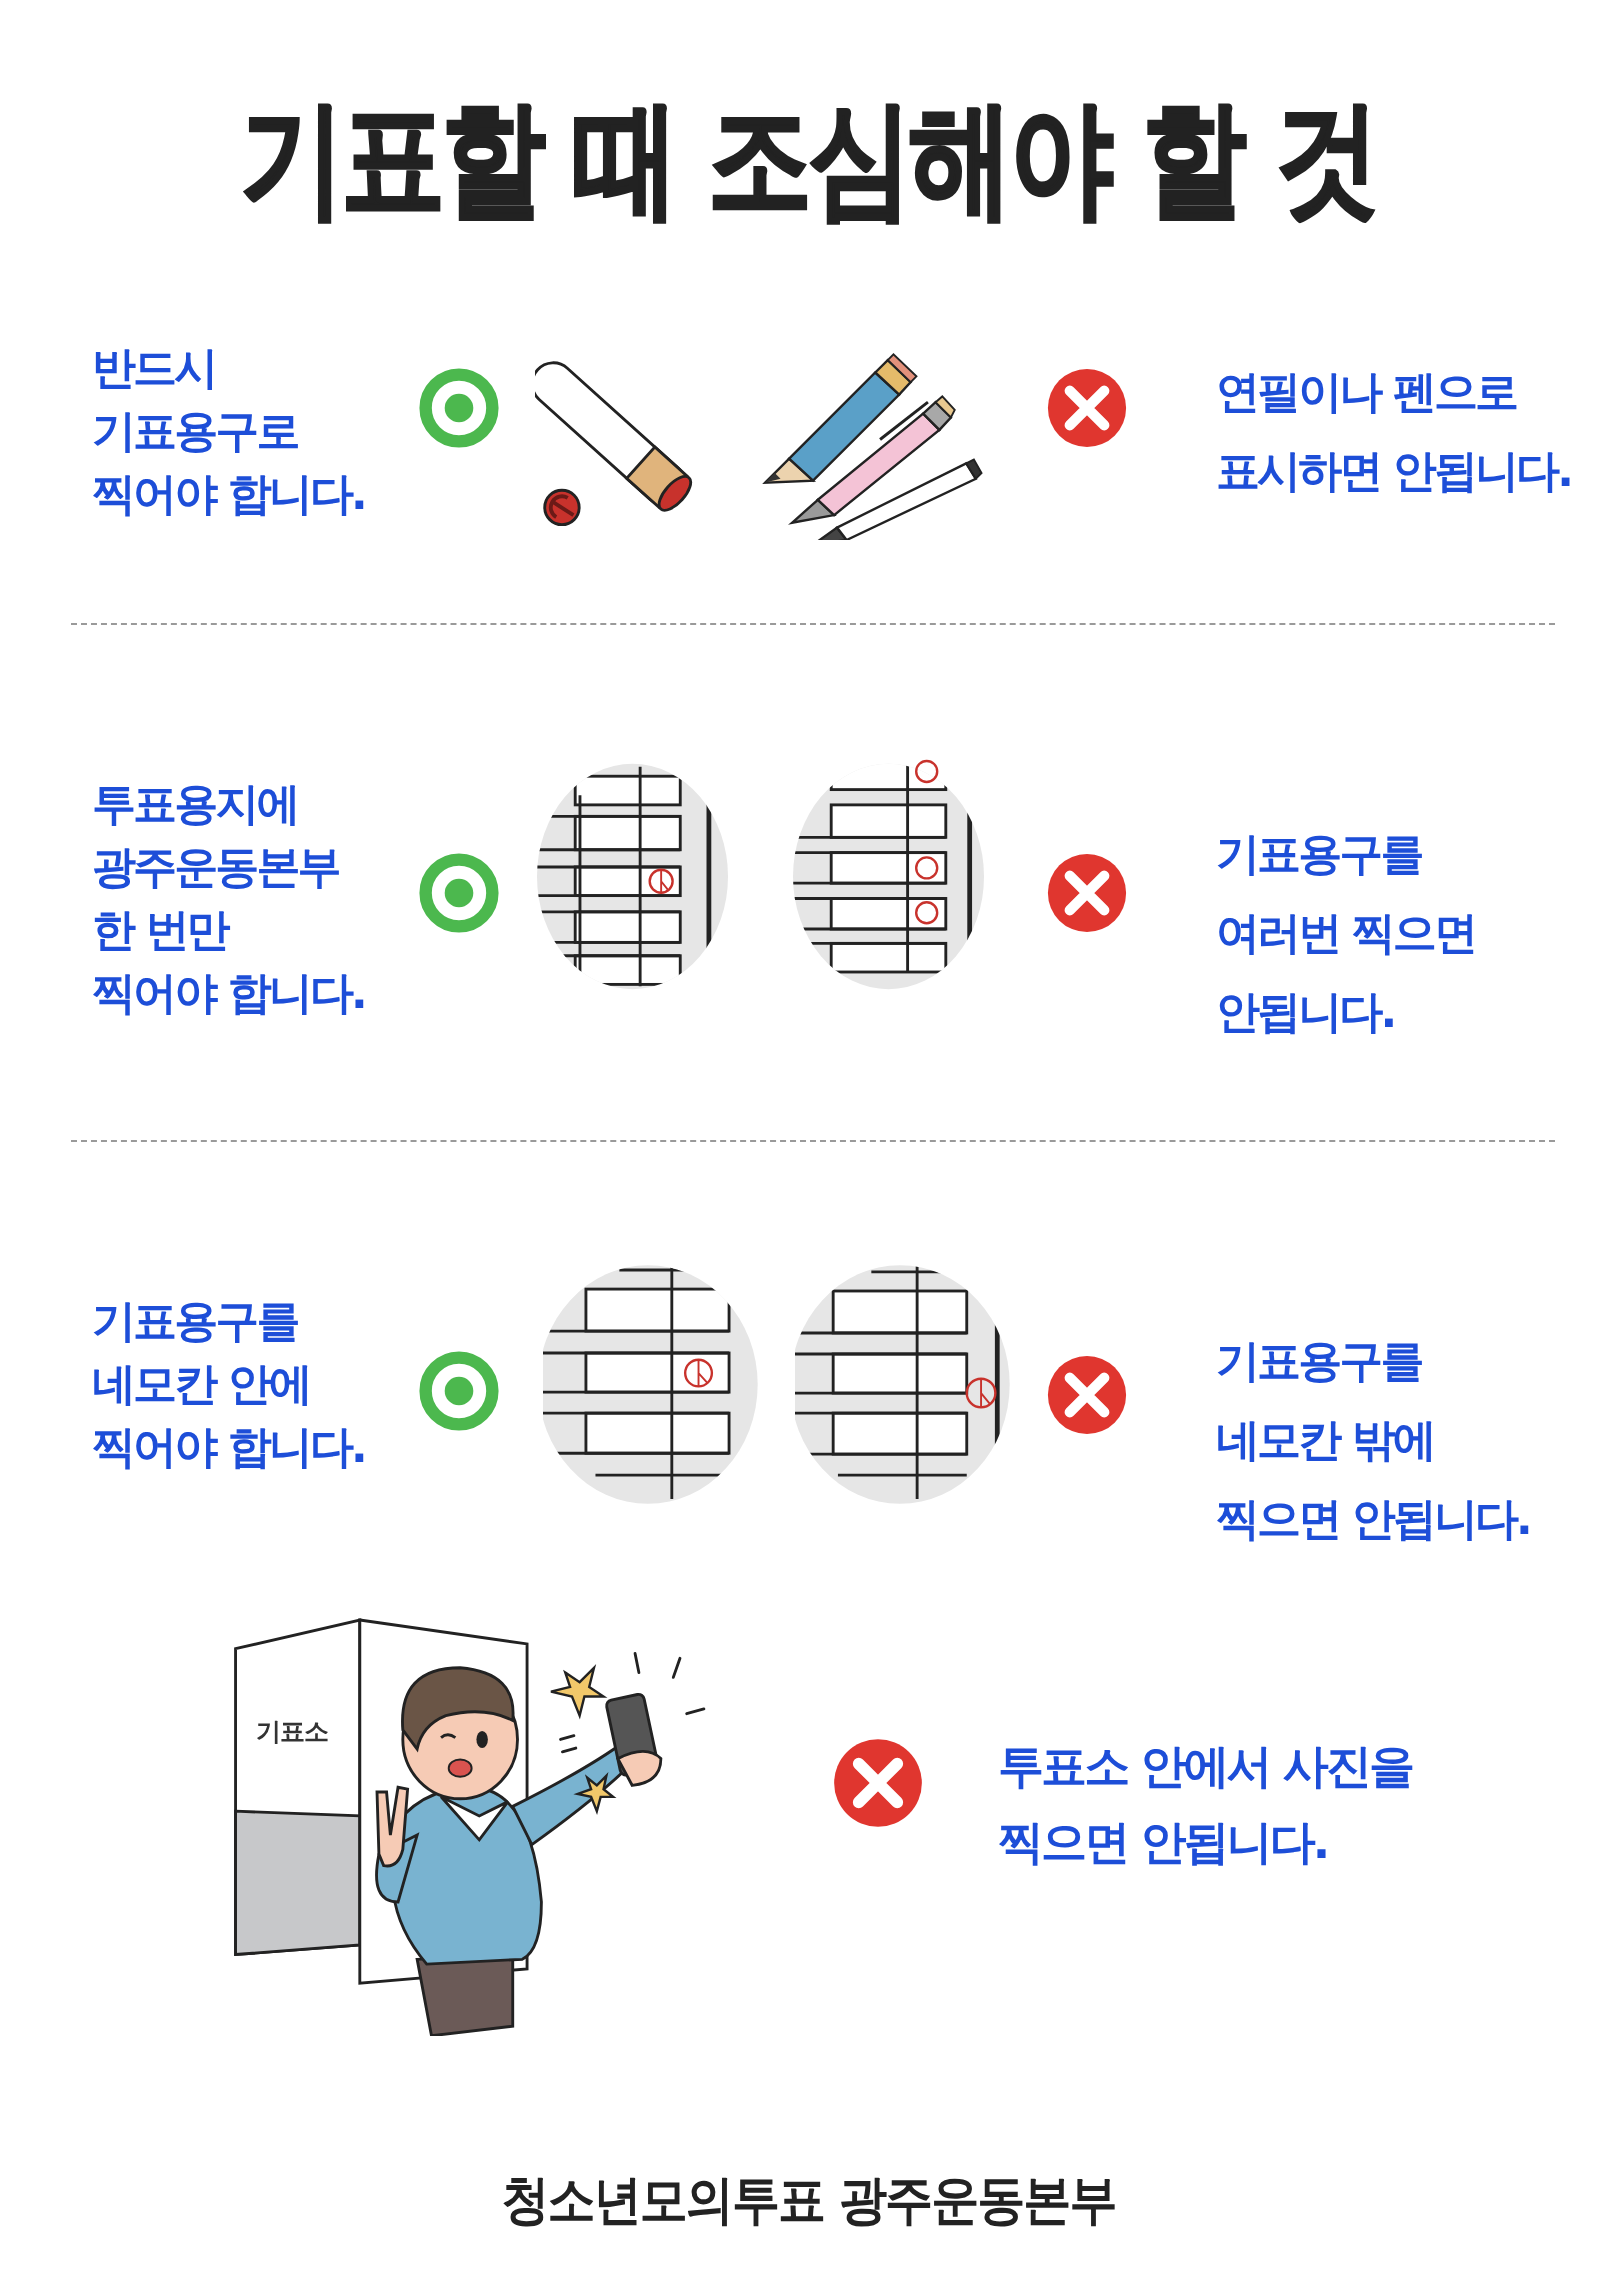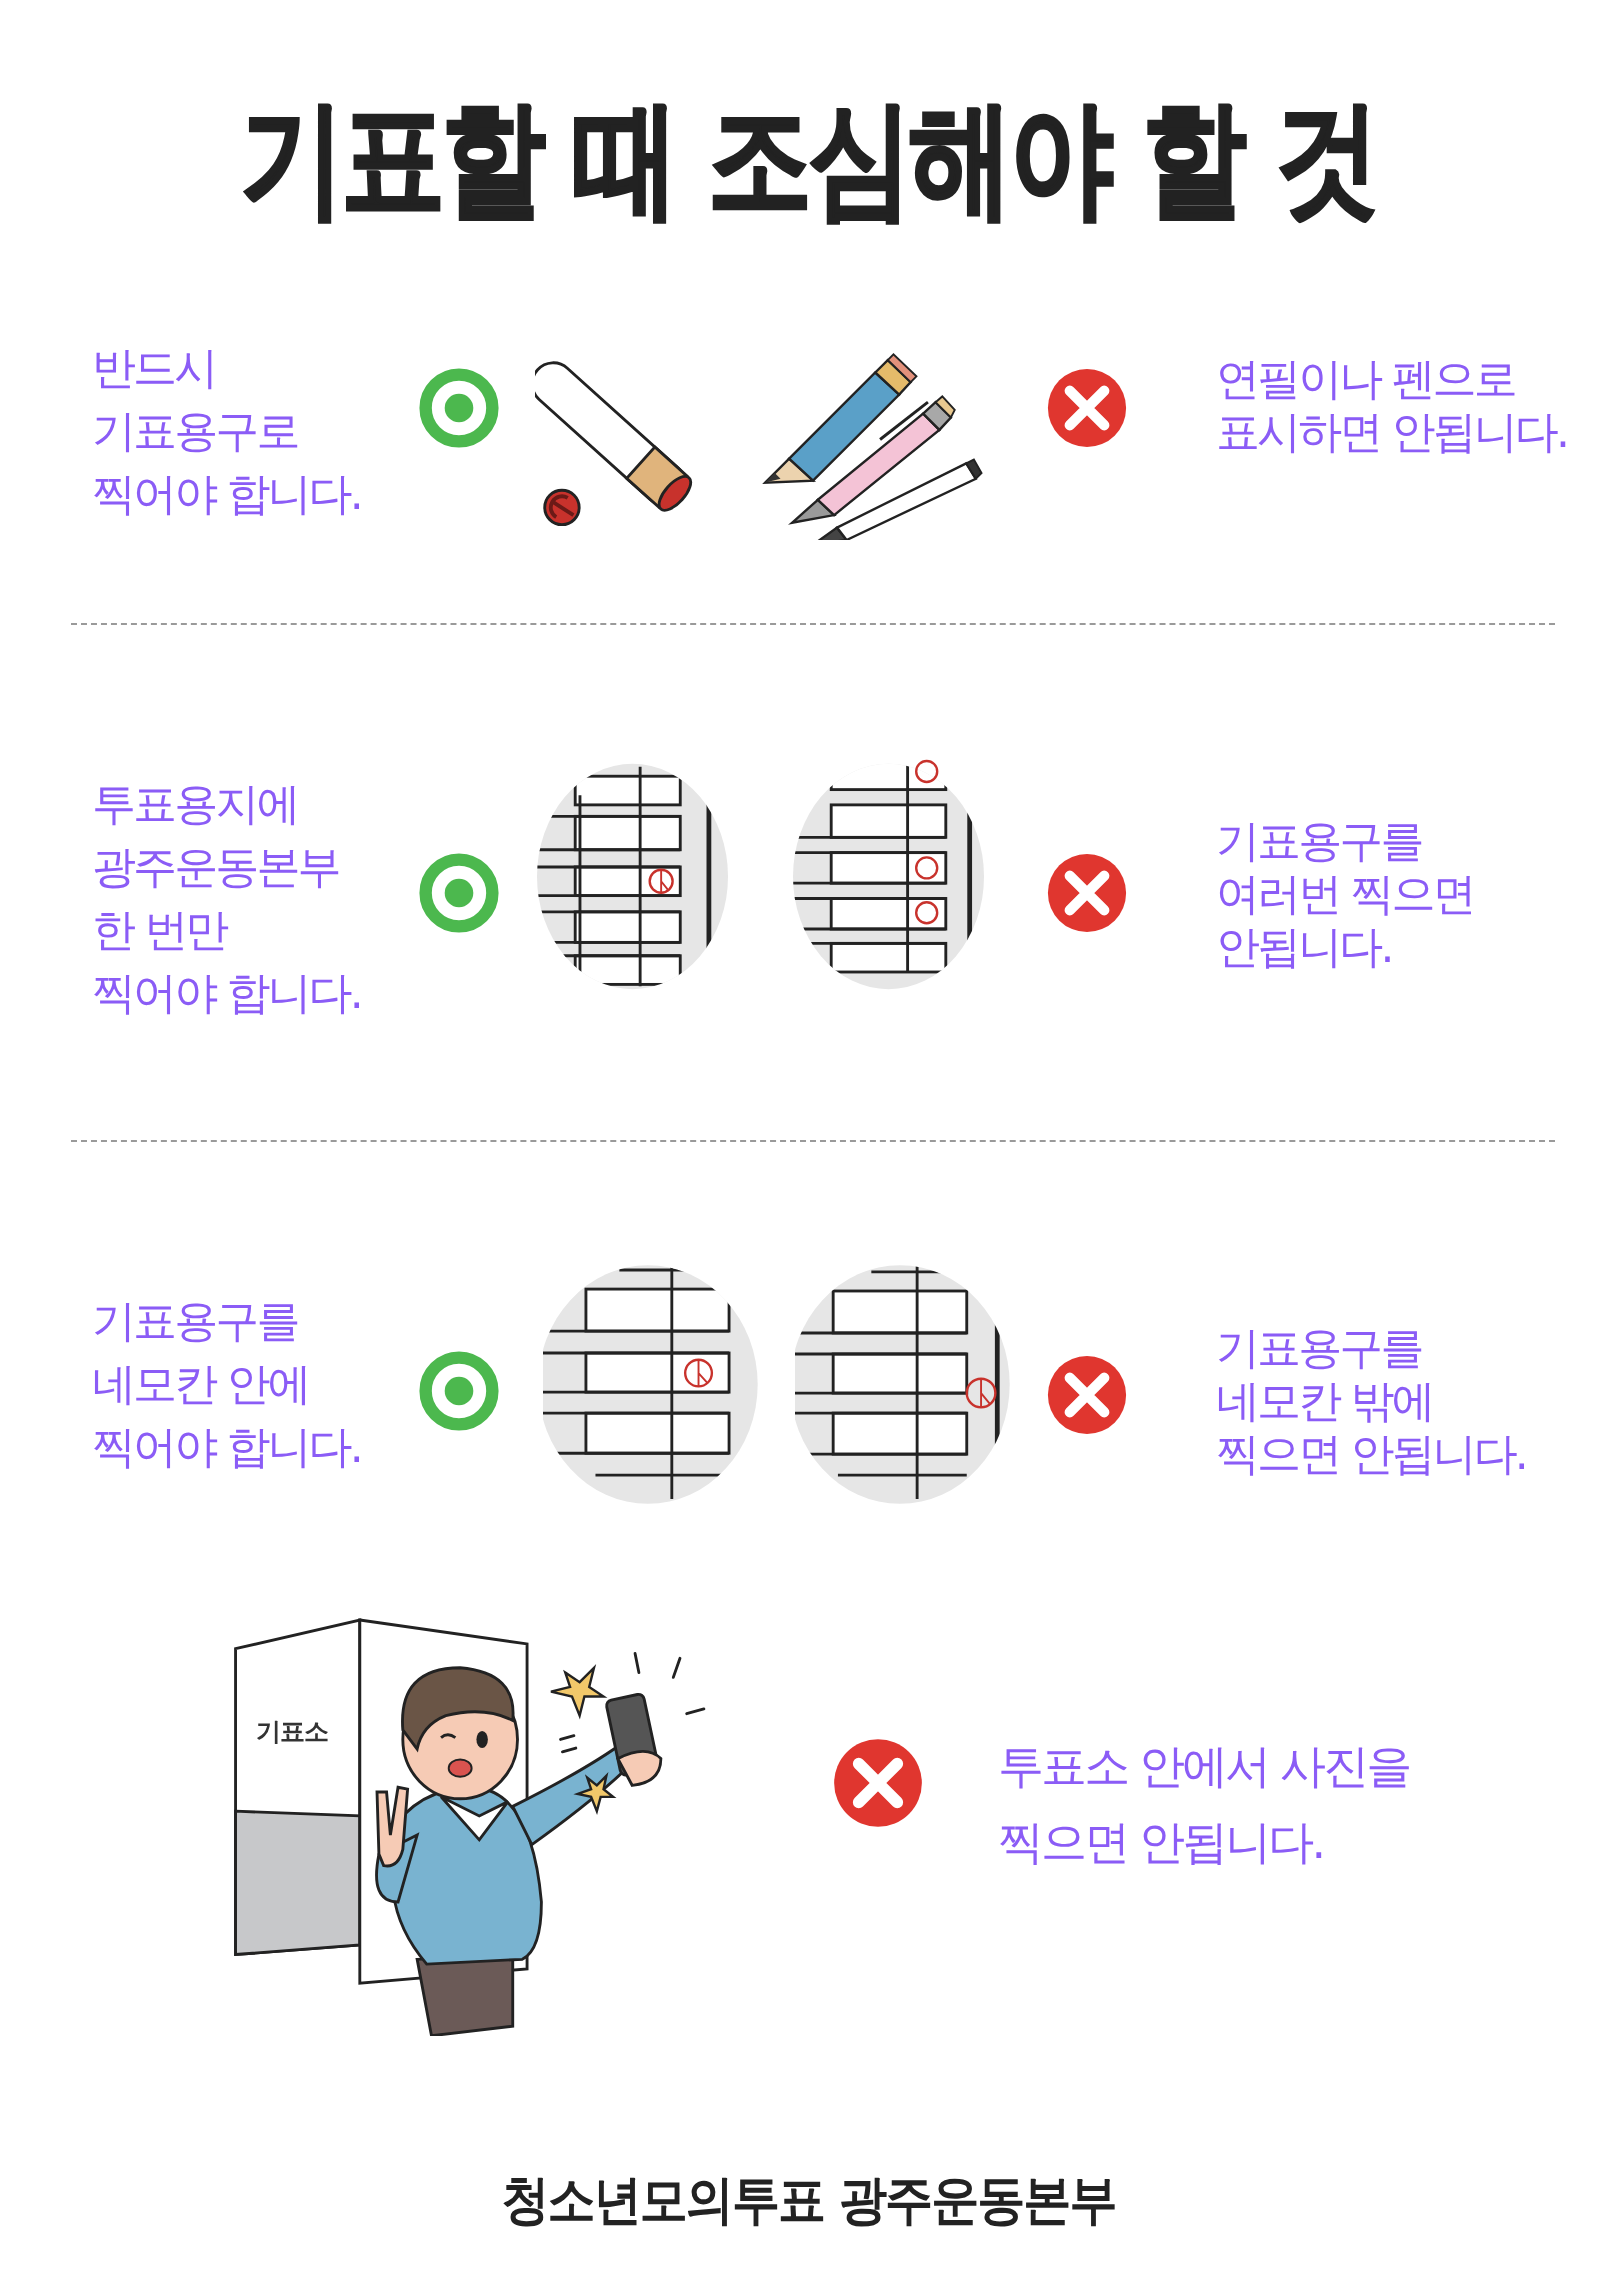--- a/index.html
+++ b/index.html
@@ -7,24 +7,24 @@
       width: 1617px; height: 2286px; position: relative; overflow: hidden;
       font-family: "DejaVu Sans", "Liberation Sans", sans-serif; color: #222222;
     }
     .title {
       position: absolute; left: 0; top: 96px; width: 1617px; text-align: center;
       font-size: 113px; font-weight: 900; letter-spacing: -3.8px; color: #222222;
       line-height: 1; transform: scaleX(0.92) scaleY(1.12); transform-origin: center top;
       -webkit-text-stroke: 2.9px #222222;
     }
     .row-text {
-      position: absolute; font-size: 44px; font-weight: 400; letter-spacing: -2.9px;
-      line-height: 63px; color: #8b5cf6; white-space: pre-line;
-    }
-    .row-text.right { line-height: 53px; }
+      position: absolute; font-size: 44px; font-weight: 700; letter-spacing: -2.9px;
+      line-height: 63px; color: #1d4ed8; white-space: pre-line;
+    }
+    .row-text.right { line-height: 79px; }
     .ok-icon, .no-icon { position: absolute; }
     .ok-icon { width: 82px; height: 82px; }
     .no-icon { width: 82px; height: 82px; }
     .divider {
       position: absolute; left: 71px; width: 1484px; height: 0;
       border-top: 2.9px dashed #9a9a9a;
     }
     .illus { position: absolute; }
     .booth-label {
       position: absolute; font-size: 25px; font-weight: 700; color: #333333; letter-spacing: -1px;

